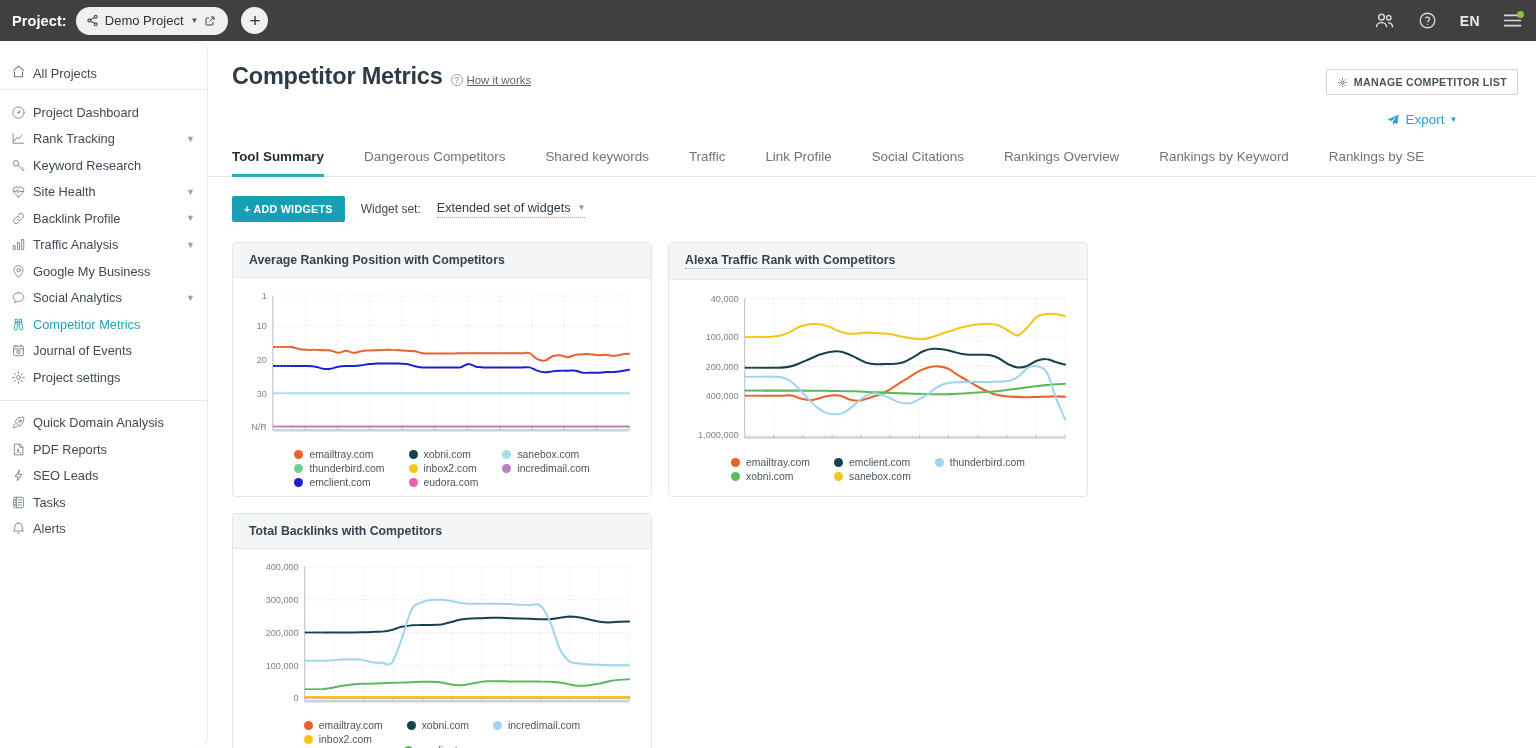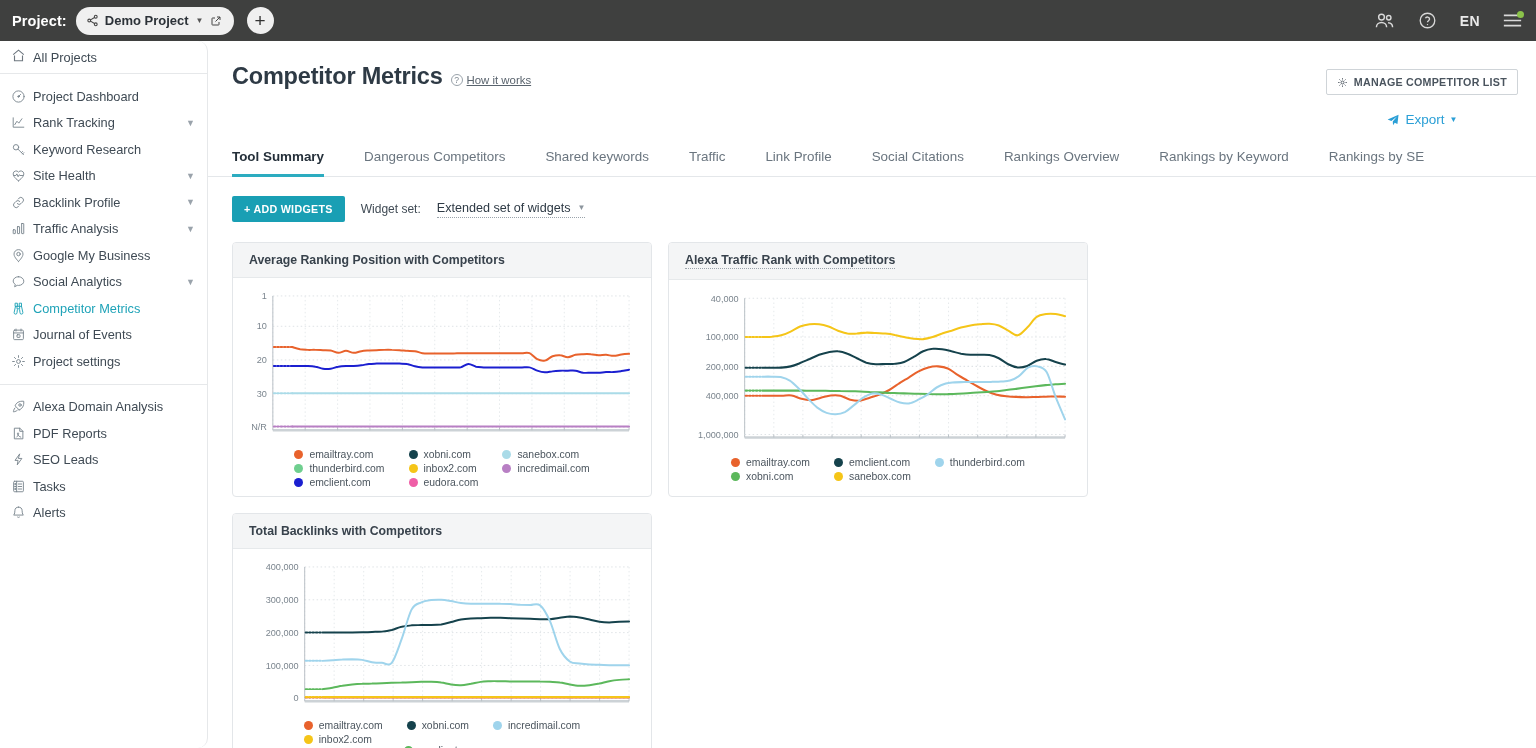--- a/index.html
+++ b/index.html
@@ -12,42 +12,42 @@
   }
   
   .topbar {
     height: 41px; background: #3f403f; display: flex; align-items: center;
     padding: 0 14px 0 12px; position: relative;
   }
   .topbar-label { color: #fff; font-size: 14.5px; font-weight: 700; letter-spacing: .1px; }
   .project-pill {
     margin-left: 9px; height: 28px; background: #f0f0f0; border-radius: 14px;
     display: flex; align-items: center; gap: 6px; padding: 0 12px 0 10px;
-    font-size: 13px; font-weight: 700; color: #2c3238; cursor: pointer;
+    font-size: 13px; font-weight: 400; color: #2c3238; cursor: pointer;
   }
   .project-pill .caret { font-size: 8px; color: #555; margin-left: 1px; }
   .add-btn {
     margin-left: 13px; width: 27px; height: 27px; border-radius: 50%;
     background: #f0f0f0; color: #333; display: flex; align-items: center;
     justify-content: center; font-size: 19px; font-weight: 300; cursor: pointer; line-height: 1;
   }
   .topbar-right { margin-left: auto; display: flex; align-items: center; gap: 23px; }
   .topbar-right .ti { color: #d8d8d8; display: flex; align-items: center; cursor: pointer; }
   .lang { color: #eaeaea; font-size: 14px; font-weight: 700; letter-spacing: .4px; cursor: pointer; }
   .ham { position: relative; }
   .ham .dot { position: absolute; top: -2px; right: -2px; width: 7px; height: 7px;
     border-radius: 50%; background: #8bc34a; }
 
   
   .body-wrap { display: flex; height: 707px; }
 
   
   .sidebar {
     width: 208px; background: #fff; border-right: 1px solid #e6e8ea;
-    flex: 0 0 208px; padding-top: 0; border-radius: 10px;
+    flex: 0 0 208px; padding-top: 16px; border-radius: 10px;
   }
   .side-item {
     display: flex; align-items: center; height: 26.5px; padding: 0 12px 0 11px;
     font-size: 12.8px; color: #3f4a54; cursor: pointer; position: relative;
   }
   .side-item .s-ico { width: 22px; flex: 0 0 22px; display: flex; align-items: center;
     justify-content: flex-start; color: #7b868f; }
   .side-item .s-lab { white-space: nowrap; }
   .side-item .chev { margin-left: auto; color: #9aa3ab; font-size: 9px; }
   .side-item.active .s-lab { color: #1fa3b8; }
@@ -285,21 +285,21 @@
     <div class="side-sep"></div>
     <div class="side-group" id="side-list-2">
         <div class="side-item">
           <span class="s-ico">
             <svg width="15" height="15" viewBox="0 0 24 24" fill="none" stroke="currentColor" stroke-width="1.5" stroke-linecap="round" stroke-linejoin="round">
               <path d="M6.4 14.2C4 16.6 3.8 20.6 3.8 20.6s4-.2 6.4-2.6"></path>
               <path d="M13 17.4 6.6 11C8 6.5 12.4 2.9 20.4 3.6c.7 8-2.9 12.4-7.4 13.8z"></path>
               <circle cx="14.4" cy="9.6" r="2"></circle>
             </svg>
           </span>
-          <span class="s-lab">Alexa Domain Analysis</span>
+          <span class="s-lab">Quick Domain Analysis</span>
         </div>
         <div class="side-item">
           <span class="s-ico">
             <svg width="15" height="15" viewBox="0 0 24 24" fill="none" stroke="currentColor" stroke-width="1.5" stroke-linecap="round" stroke-linejoin="round">
               <path d="M6 3.5h8.2L19 8.4v12.1H6z"></path>
               <path d="M14 3.5v5h5"></path>
               <path d="M9 17.8c1.8-1.5 3.2-4.2 3.2-5.6 0-.9-.4-1.4-1-1.4s-1 .6-.9 1.6c.2 2.1 3 5 5.3 5.4"></path>
             </svg>
           </span>
           <span class="s-lab">PDF Reports</span>

